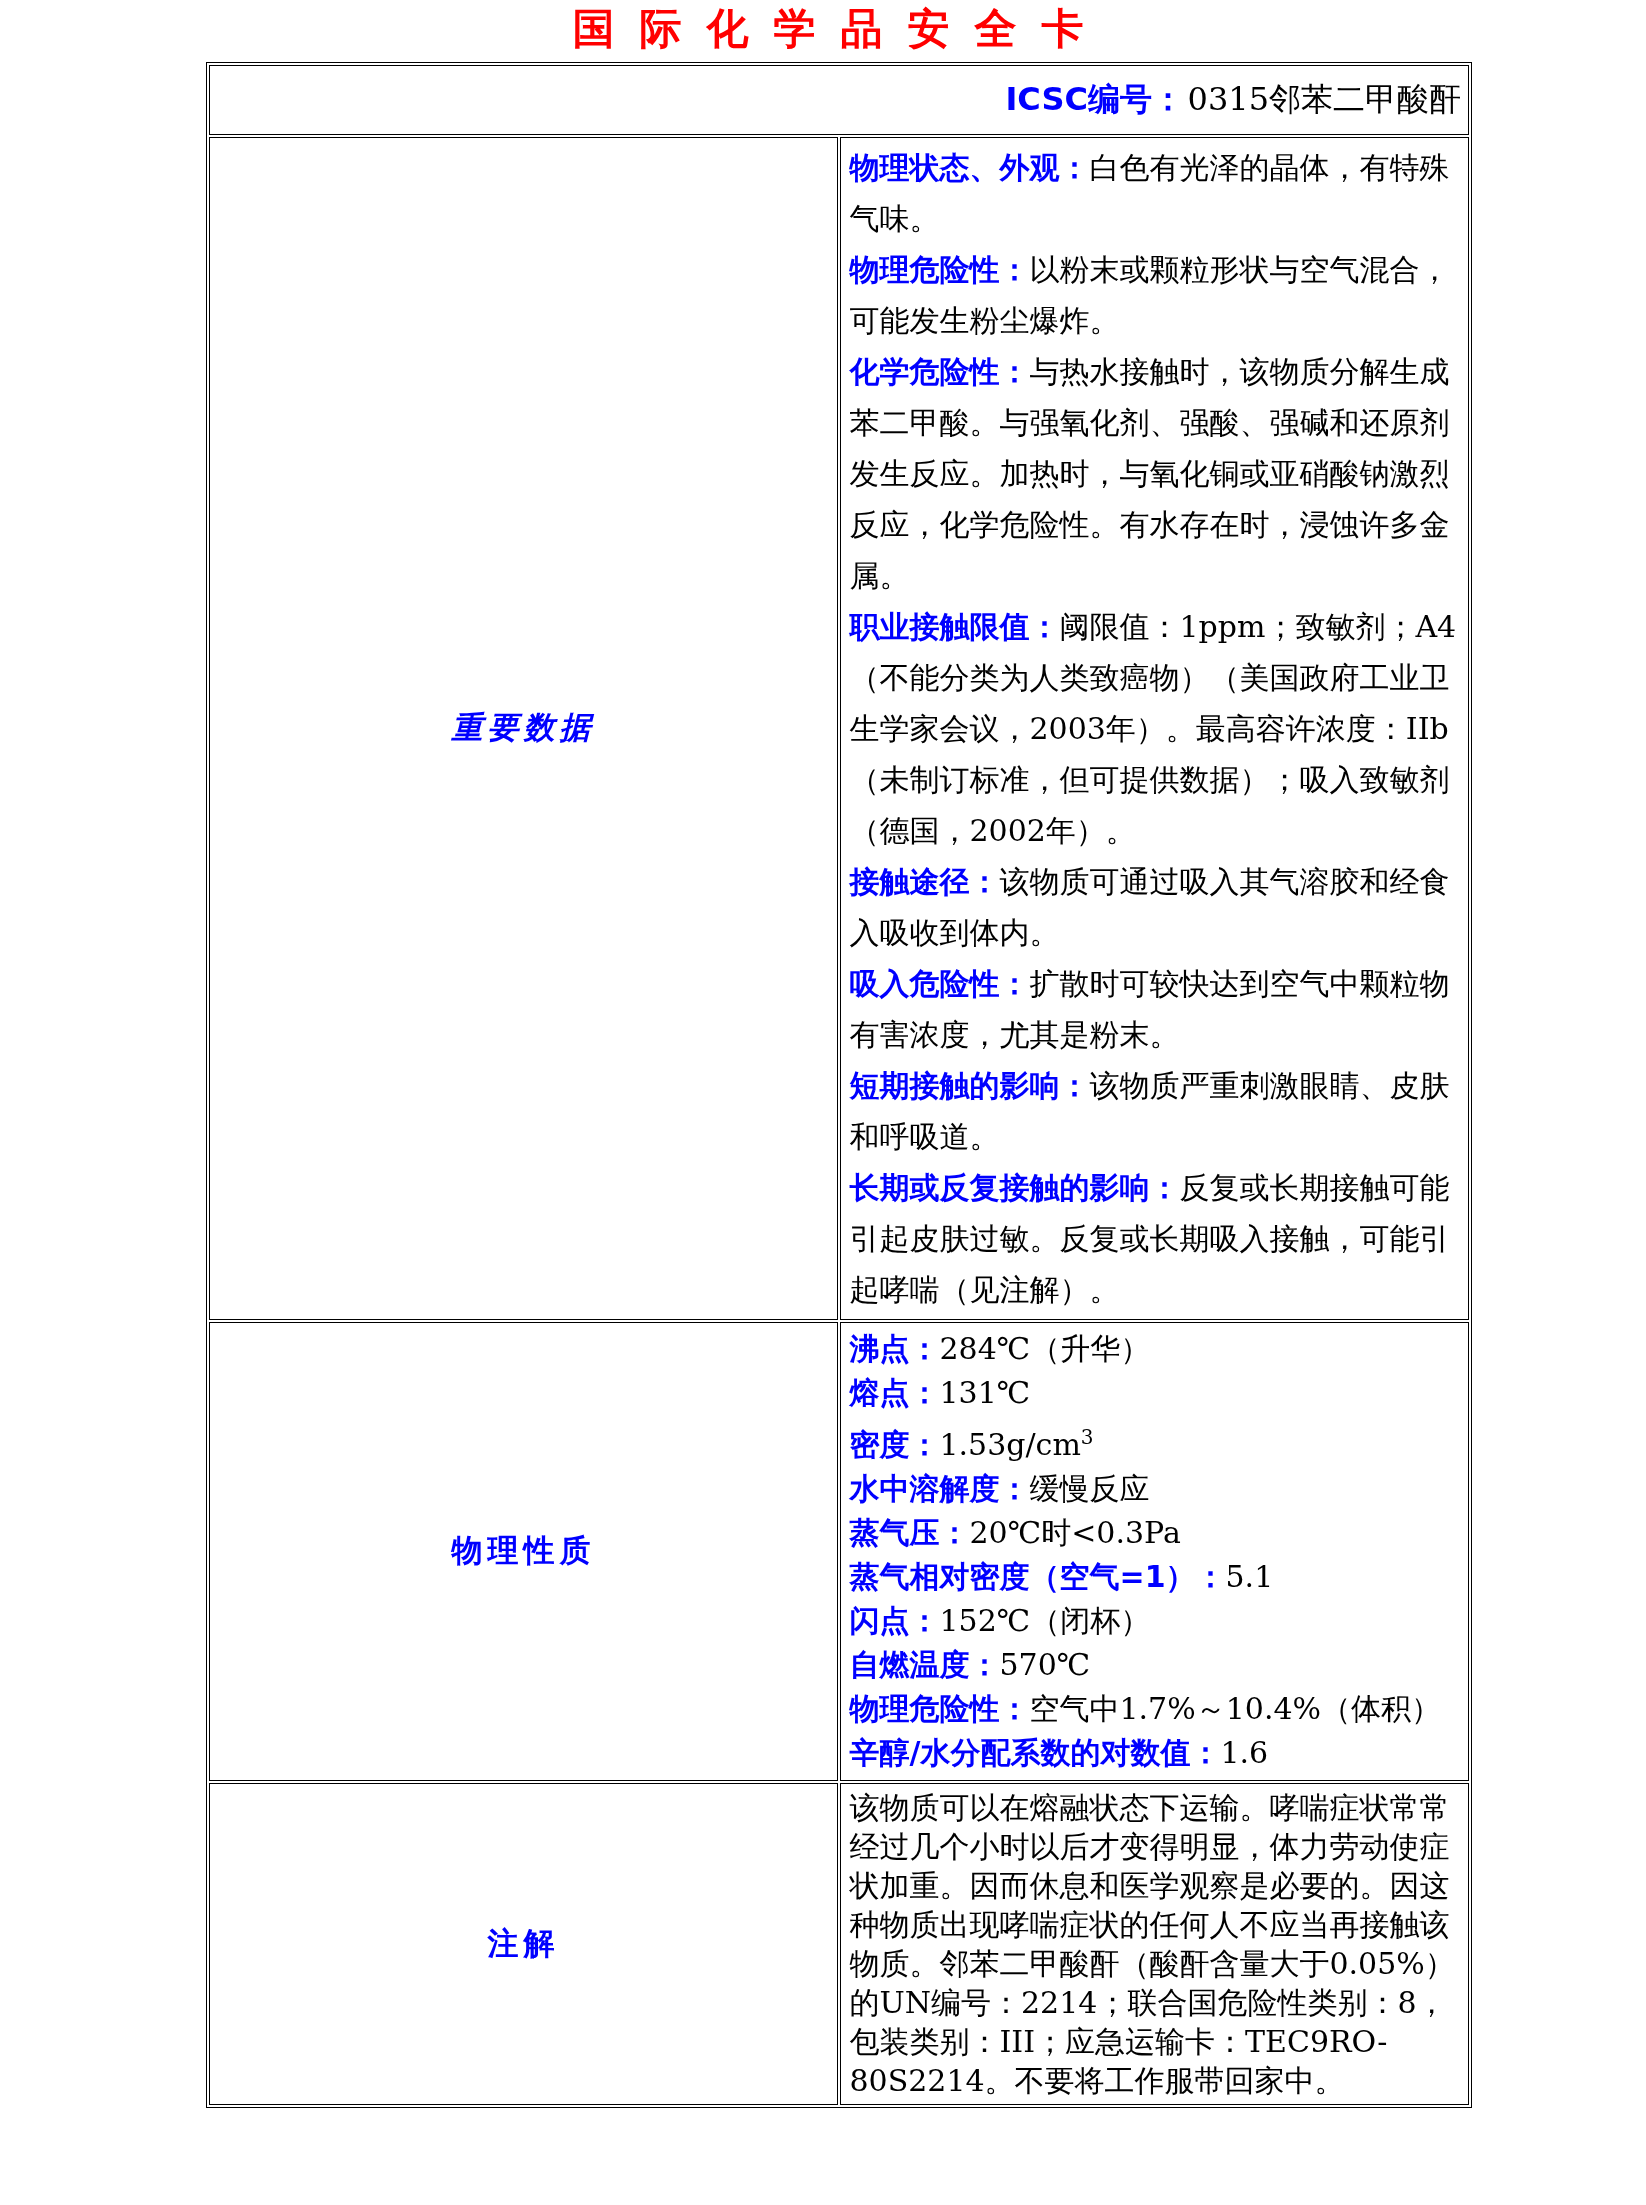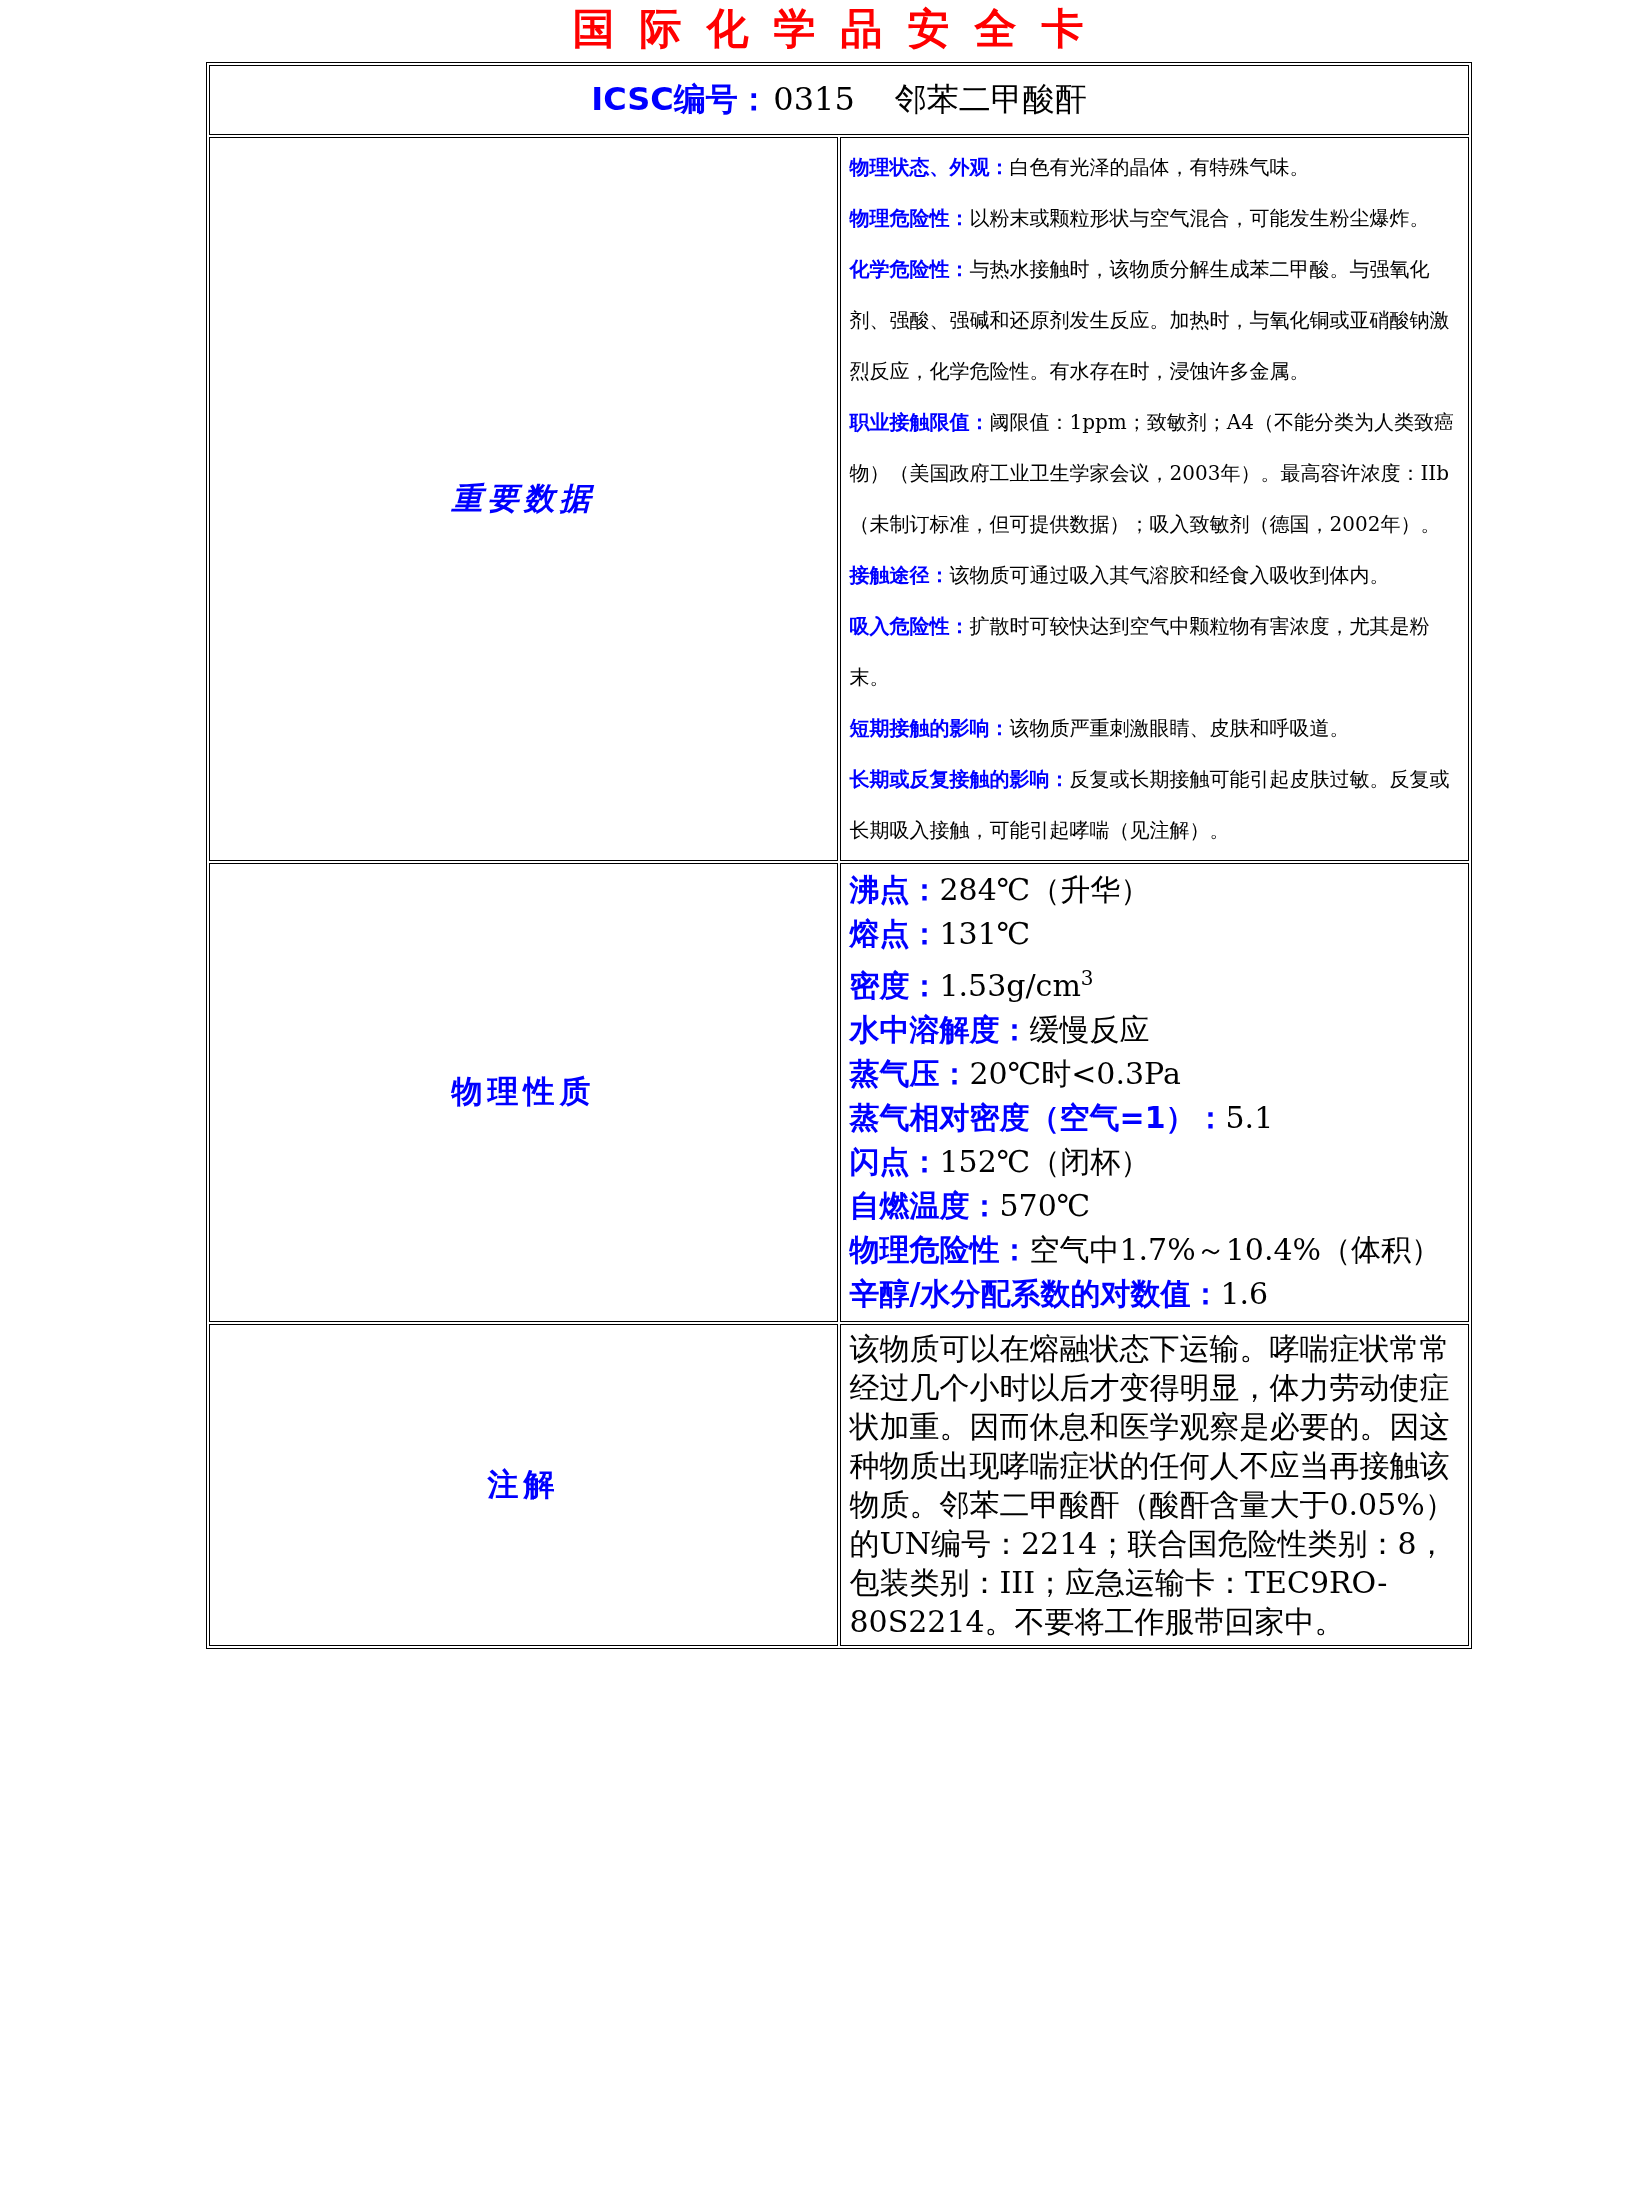--- a/index.html
+++ b/index.html
@@ -8,25 +8,25 @@
          font-family:"DejaVu Sans",sans-serif;font-weight:bold;
          font-size:42px;letter-spacing:25px;padding-left:34px;height:59px;line-height:51px;}
   table{border-collapse:separate;border-spacing:2.1px;border:1.4px solid #000;
         margin-left:206px;width:1266px;table-layout:fixed;background:#fff;}
   td{border:1.4px solid #000;vertical-align:middle;background:#fff;}
   .label-cell{width:174px;text-align:center;color:#0000FF;
               font-family:"DejaVu Sans",sans-serif;font-weight:bold;
               font-size:31px;letter-spacing:5px;}
   .content-cell{padding:4.2px 8.5px;}
   .hdr-cell{height:68px;padding:0 7px;}
-  .hdr-flex{display:flex;justify-content:center;align-items:center;height:100%;gap:40px;}
+  .hdr-flex{display:flex;justify-content:flex-end;align-items:center;height:100%;}
   .blue-lbl{color:#0000FF;font-family:"DejaVu Sans",sans-serif;font-weight:bold;}
   .blk-txt{color:#000;font-family:"DejaVu Serif",serif;}
   .hdr-cell .blue-lbl,.hdr-cell .blk-txt{font-size:32px;}
-  .imp .entry{font-size:20px;line-height:51px;}
+  .imp .entry{font-size:30px;line-height:51px;}
   .phys .entry{font-size:30px;line-height:44px;}
   .entry .lbl{color:#0000FF;font-family:"DejaVu Sans",sans-serif;font-weight:bold;}
   .entry .txt{color:#000;}
   .entry sup{font-size:20px;vertical-align:super;}
   .notes-text{font-size:30px;line-height:39px;color:#000;}
 </style>
 </head>
 <body>
 
 <h1 class="title">国际化学品安全卡</h1>

